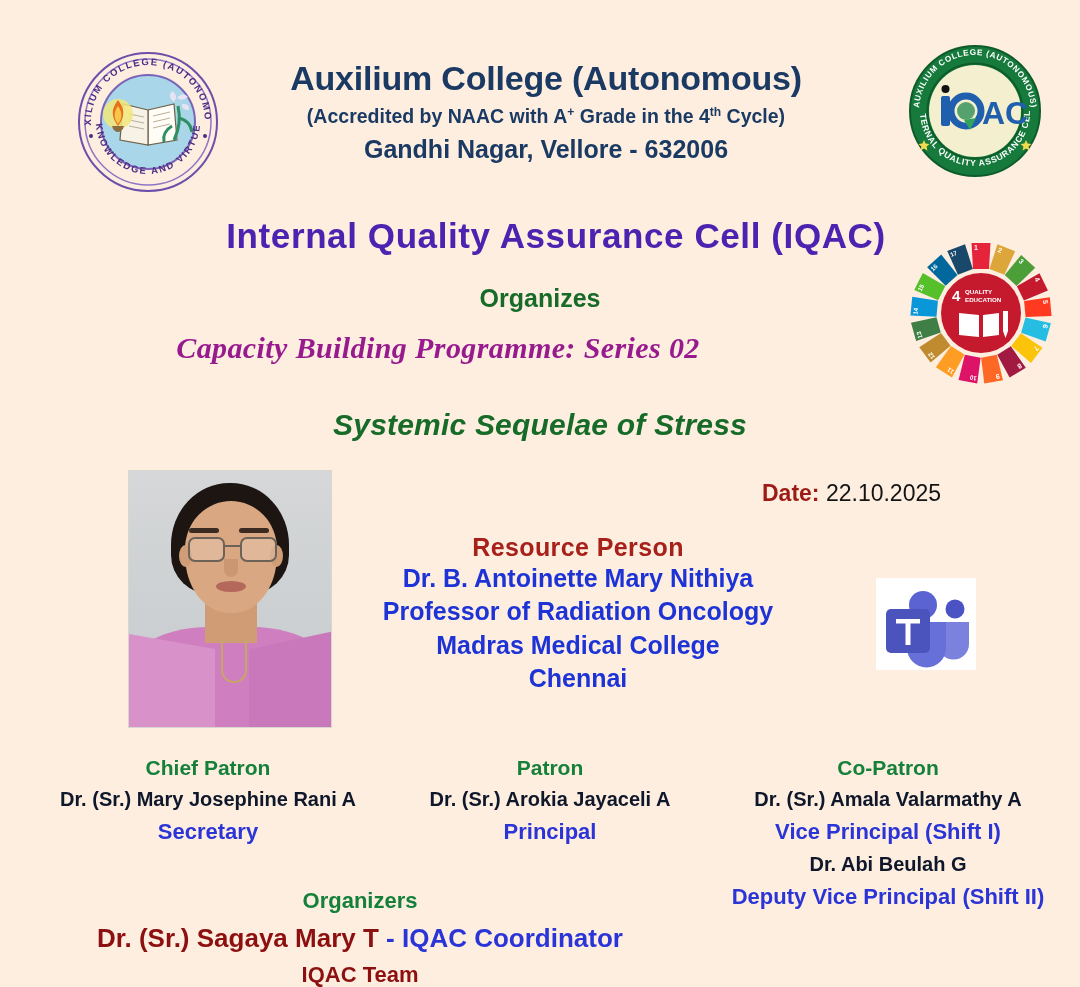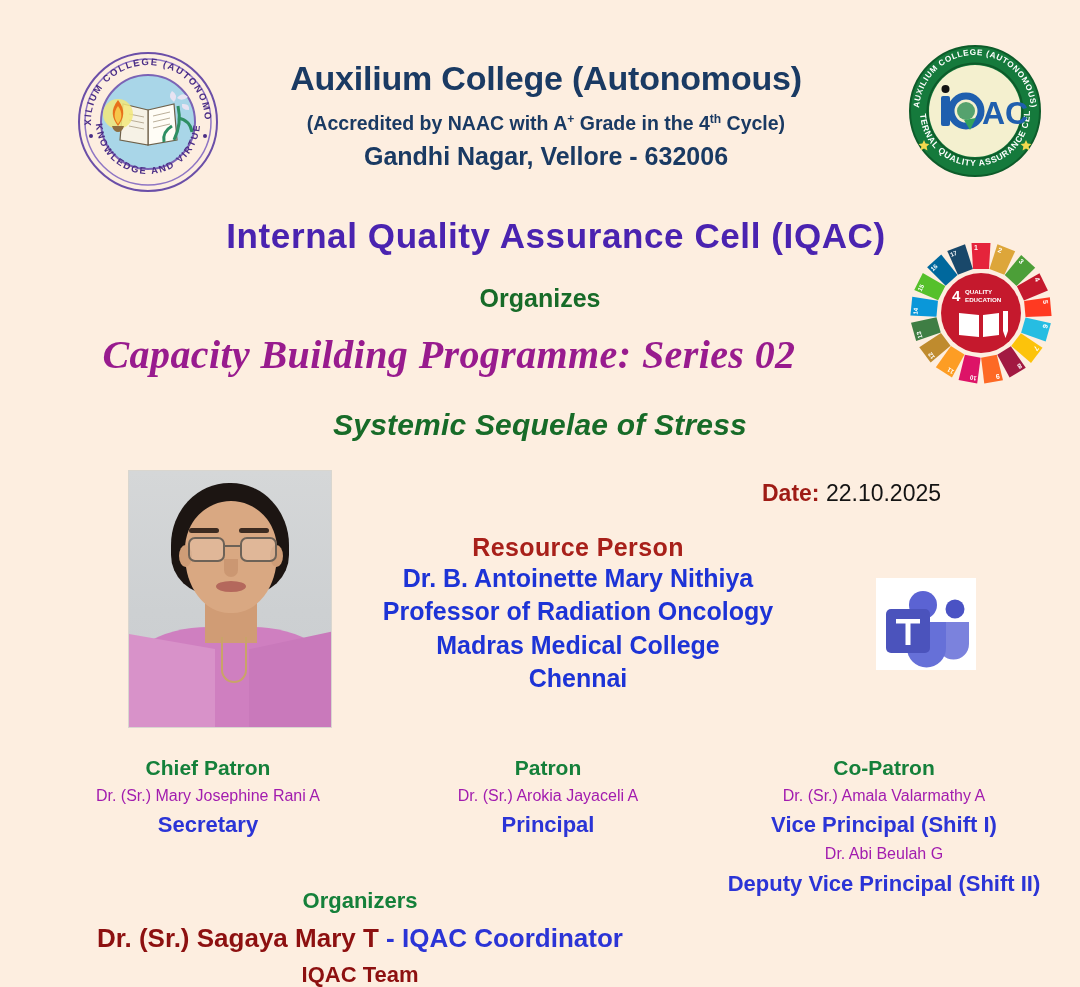--- a/index.html
+++ b/index.html
@@ -66,21 +66,21 @@
     font-weight: bold;
     color: #1a3a63;
     letter-spacing: -0.2px;
     line-height: 1.18;
     white-space: nowrap;
   }
   .accreditation {
     font-size: 19.5px;
     font-weight: bold;
     color: #1a3a63;
-    margin-top: 14px;
+    margin-top: 7px;
     white-space: nowrap;
   }
   .accreditation sup {
     font-size: 0.62em;
     vertical-align: super;
     line-height: 0;
   }
   .college-address {
     font-size: 25px;
     font-weight: bold;
@@ -106,25 +106,25 @@
     left: 0;
     top: 284px;
     width: 1080px;
     text-align: center;
     font-size: 25px;
     font-weight: bold;
     color: #176b28;
   }
   .series-line {
     position: absolute;
-    left: 11px;
+    left: 0;
     top: 331px;
     width: 876px;
     text-align: center;
-    font-size: 40px;
+    font-size: 30px;
     font-weight: bold;
     font-style: italic;
     font-family: "Liberation Serif", serif;
     color: #981b8e;
     letter-spacing: 0.4px;
   }
   .topic-line {
     position: absolute;
     left: 0;
     top: 408px;
@@ -324,38 +324,39 @@
   }
 
   
   .patrons {
     position: absolute;
     left: 0;
     top: 752px;
     width: 1080px;
     display: flex;
     align-items: flex-start;
+    justify-content: space-between;
   }
   .patron-col {
     text-align: center;
     flex: 0 0 auto;
   }
   .patron-col.chief { width: 380px; margin-left: 18px; }
   .patron-col.patron { width: 300px; }
   .patron-col.co { width: 372px; margin-right: 6px; }
   .patron-title {
     font-size: 21px;
     font-weight: bold;
     color: #15803a;
     line-height: 1.5;
   }
   .patron-name {
-    font-size: 16px;
-    font-weight: normal;
-    color: #a21caf;
+    font-size: 20px;
+    font-weight: bold;
+    color: #0f172a;
     line-height: 1.55;
     white-space: nowrap;
   }
   .patron-role {
     font-size: 22px;
     font-weight: bold;
     color: #2b34d6;
     line-height: 1.55;
     white-space: nowrap;
   }

